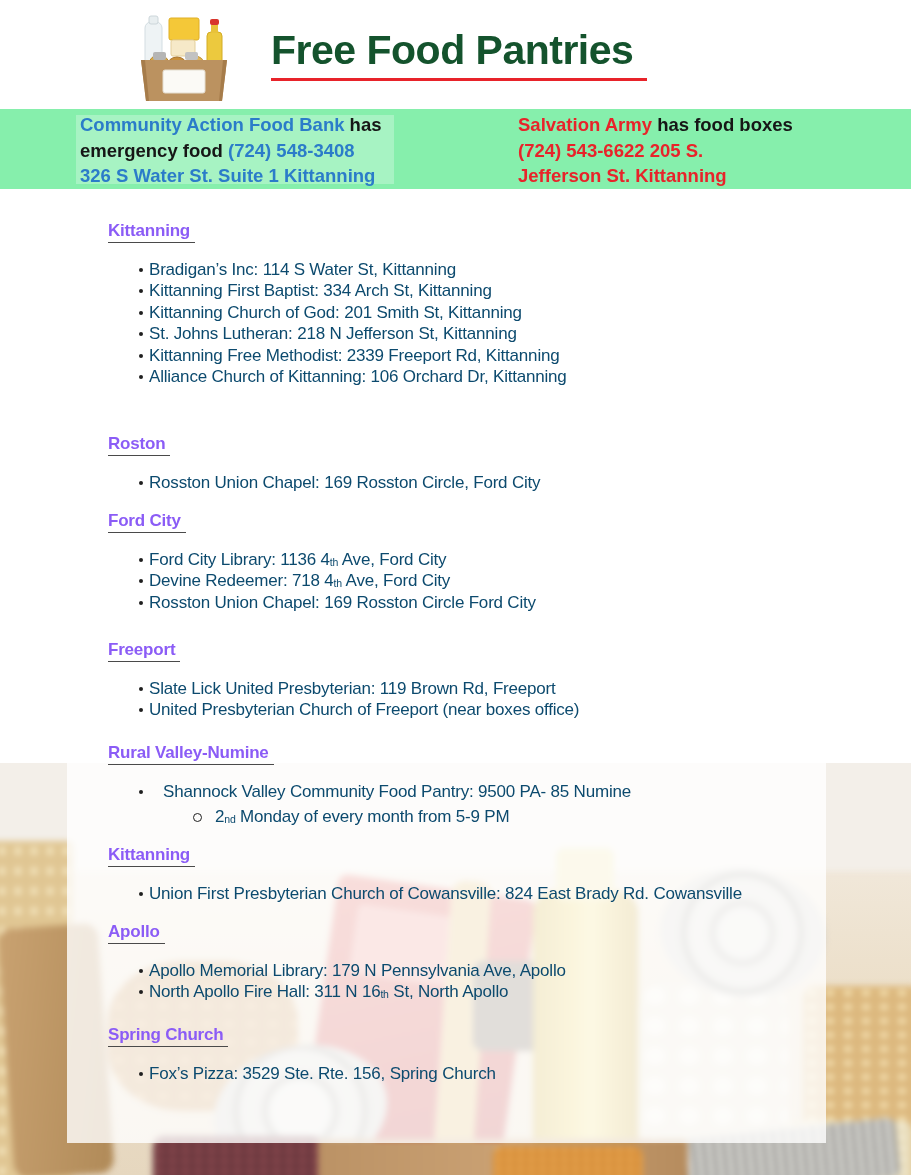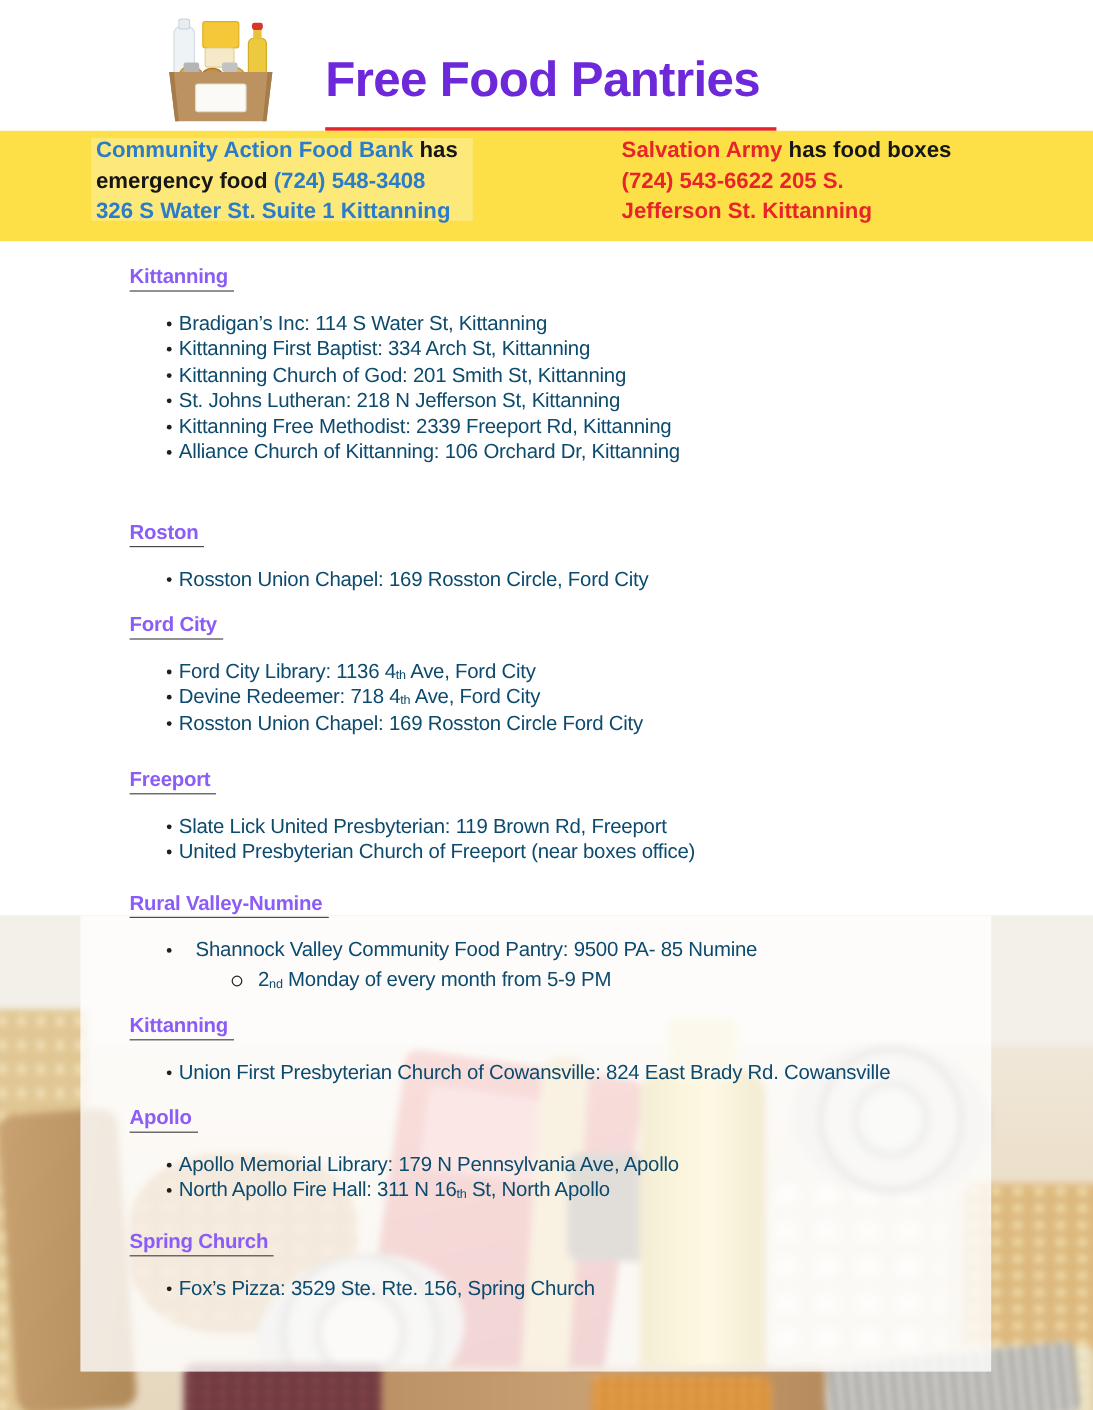--- a/index.html
+++ b/index.html
@@ -4,28 +4,28 @@
 <style>
   html,body{margin:0;padding:0;background:#ffffff;}
   .page{
     position:relative; width:911px; height:1175px; overflow:hidden;
     background:#ffffff; font-family:"Liberation Sans", sans-serif; color:#1f1f1f;
   }
 
   
   .box-img{position:absolute; left:133px; top:8px; width:102px; height:98px;}
   .title{
-    position:absolute; left:271px; top:42px;
+    position:absolute; left:271px; top:26px;
     font-size:41px; font-weight:700; letter-spacing:-0.5px;
-    color:#6d28d9; border-bottom:3px solid #E8232A; padding:0 14px 16px 0;
+    color:#14532d; border-bottom:3px solid #E8232A; padding:0 14px 4px 0;
     line-height:48px; white-space:nowrap;
   }
 
   
-  .banner{position:absolute; left:0; top:109px; width:911px; height:92px; background:#fde047;}
+  .banner{position:absolute; left:0; top:109px; width:911px; height:80px; background:#86efac;}
   .banner-highlight{position:absolute; left:76px; top:6px; width:318px; height:69px;
     background:rgba(255,255,255,0.28);}
   .banner-col{position:absolute; top:3px; font-size:18.5px; font-weight:700; line-height:25.5px; white-space:nowrap;}
   .banner-col.left{left:80px;}
   .banner-col.right{left:518px;}
   .blue{color:#2B7CC9;}
   .red{color:#E8232A;}
   .blk{color:#161616;}
 
   

